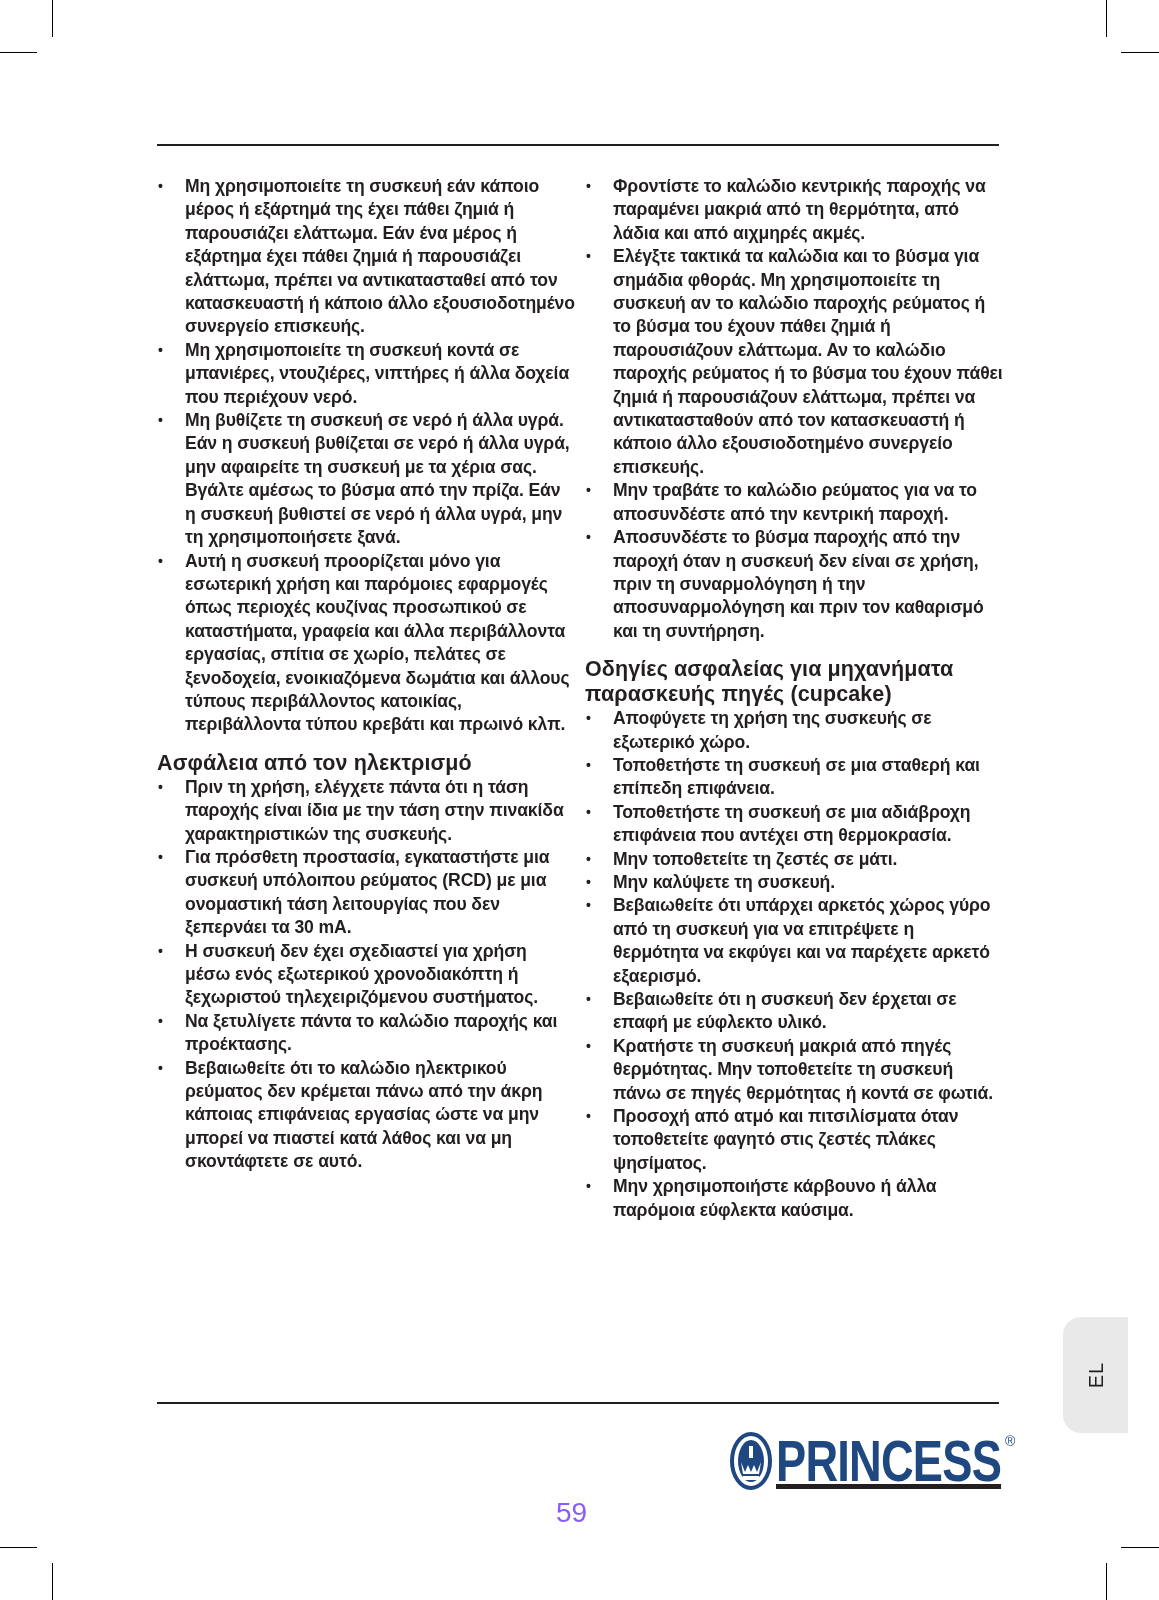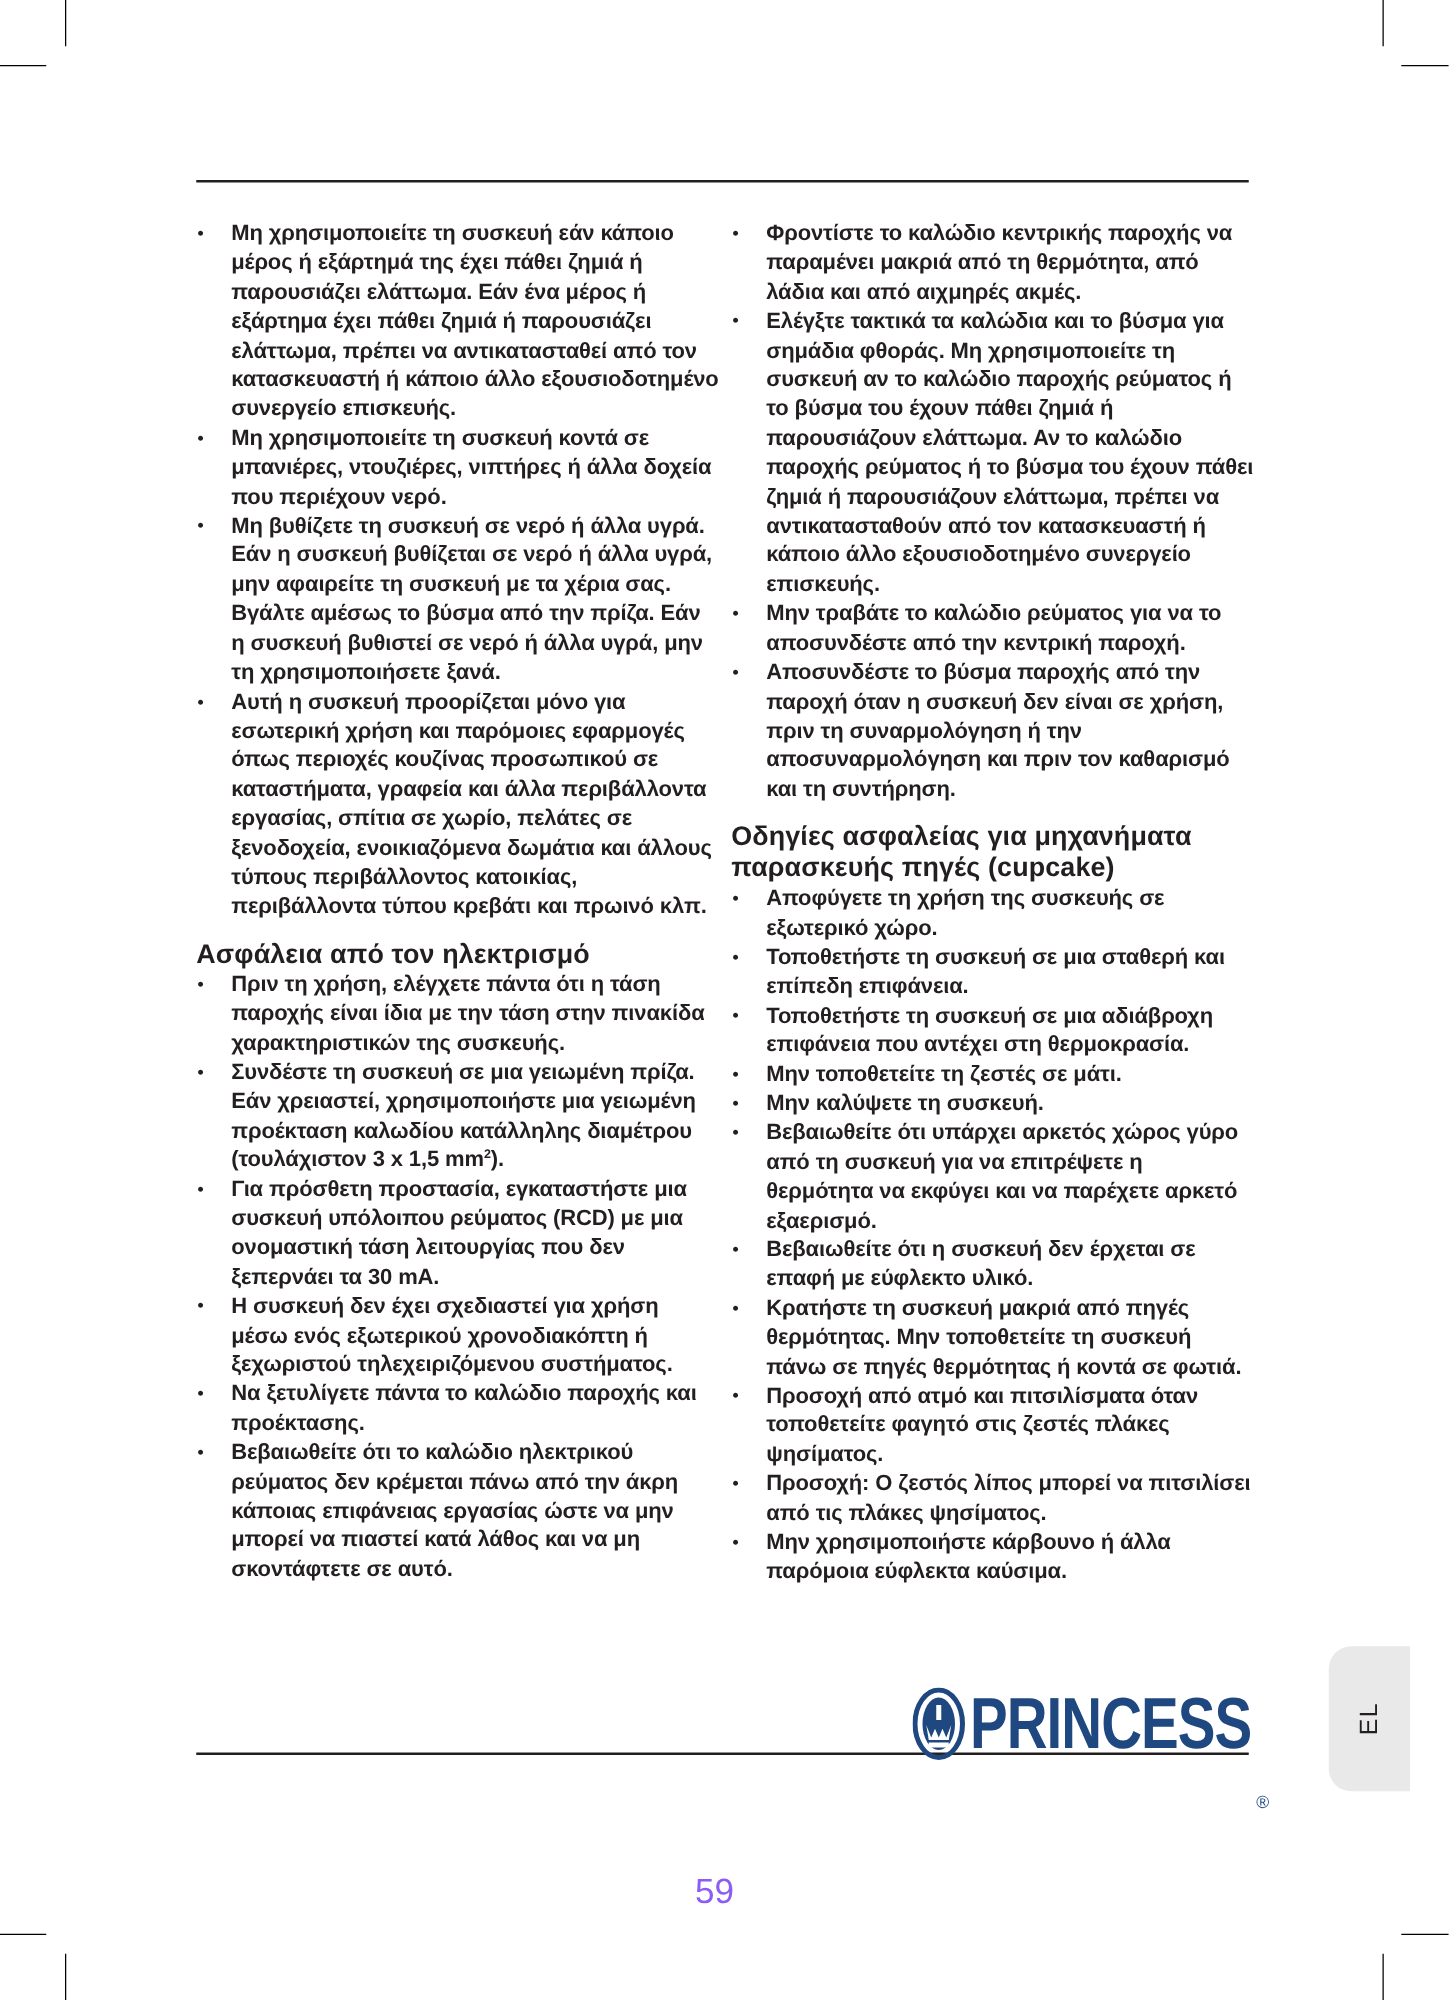--- a/index.html
+++ b/index.html
@@ -14,21 +14,21 @@
     ul.bullets li { position: relative; padding-left: 28px; font-size: 17.6px; line-height: 23.4px;
                     letter-spacing: -0.1px; }
     ul.bullets li::before { content: "\2022"; position: absolute; left: 1px; top: 0; font-size: 14px; }
     h2.section { font-size: 21.5px; font-weight: bold; margin: 0; line-height: 25px; letter-spacing: 0.1px; }
     .section-gap { height: 14px; }
     .tab { position: absolute; left: 1063px; top: 1317px; width: 65px; height: 116px;
            background: #e9e9ea; border-radius: 18px 0 0 18px; }
     .tab span { position: absolute; left: 50%; top: 50%; transform: translate(-50%, -50%) rotate(-90deg);
                 font-size: 20px; color: #231f20; letter-spacing: 1px; }
     .page-num { position: absolute; left: 556px; top: 1497px; font-size: 28px; color: #8b5cf6; }
-    .logo { position: absolute; left: 730px; top: 1348px; height: 62px; display: flex; align-items: center; }
+    .logo { position: absolute; left: 730px; top: 1430px; height: 62px; display: flex; align-items: center; text-decoration: underline; }
     .logo-word { font-family: "Liberation Sans", sans-serif; font-weight: bold; font-size: 58px;
                  color: #1f4880; letter-spacing: -1px; transform: scaleX(0.78); transform-origin: left center;
                  line-height: 62px; margin-left: 4px; }
     .logo-reg { position: absolute; left: 1005px; top: 1433px; font-size: 14px; color: #1f4880; }
     sup { font-size: 10px; vertical-align: super; line-height: 0; }
   </style>
 </head>
 <body>
 
 <div class="crop" style="left:52px;top:0;width:1px;height:37px;"></div>
@@ -47,21 +47,20 @@
   <ul class="bullets">
     <li>Μη χρησιμοποιείτε τη συσκευή εάν κάποιο μέρος ή εξάρτημά της έχει πάθει ζημιά ή παρουσιάζει ελάττωμα. Εάν ένα μέρος ή εξάρτημα έχει πάθει ζημιά ή παρουσιάζει ελάττωμα, πρέπει να αντικατασταθεί από τον κατασκευαστή ή κάποιο άλλο εξουσιοδοτημένο συνεργείο επισκευής.</li>
     <li>Μη χρησιμοποιείτε τη συσκευή κοντά σε μπανιέρες, ντουζιέρες, νιπτήρες ή άλλα δοχεία που περιέχουν νερό.</li>
     <li>Μη βυθίζετε τη συσκευή σε νερό ή άλλα υγρά. Εάν η συσκευή βυθίζεται σε νερό ή άλλα υγρά, μην αφαιρείτε τη συσκευή με τα χέρια σας. Βγάλτε αμέσως το βύσμα από την πρίζα. Εάν η συσκευή βυθιστεί σε νερό ή άλλα υγρά, μην τη χρησιμοποιήσετε ξανά.</li>
     <li>Αυτή η συσκευή προορίζεται μόνο για εσωτερική χρήση και παρόμοιες εφαρμογές όπως περιοχές κουζίνας προσωπικού σε καταστήματα, γραφεία και άλλα περιβάλλοντα εργασίας, σπίτια σε χωρίο, πελάτες σε ξενοδοχεία, ενοικιαζόμενα δωμάτια και άλλους τύπους περιβάλλοντος κατοικίας, περιβάλλοντα τύπου κρεβάτι και πρωινό κλπ.</li>
   </ul>
   <div class="section-gap"></div>
   <h2 class="section">Ασφάλεια από τον ηλεκτρισμό</h2>
   <ul class="bullets">
     <li>Πριν τη χρήση, ελέγχετε πάντα ότι η τάση παροχής είναι ίδια με την τάση στην πινακίδα χαρακτηριστικών της συσκευής.</li>
-    <li><span>Συνδέστε τη συσκευή σε μια γειωμένη πρίζα. Εάν χρειαστεί, χρησιμοποιήστε μια γειωμένη προέκταση καλωδίου κατάλληλης διαμέτρου (τουλάχιστον 3 x 1,5 mm</span><sup>2</sup><span>).</span></li>
     <li>Για πρόσθετη προστασία, εγκαταστήστε μια συσκευή υπόλοιπου ρεύματος (RCD) με μια ονομαστική τάση λειτουργίας που δεν ξεπερνάει τα 30 mA.</li>
     <li>Η συσκευή δεν έχει σχεδιαστεί για χρήση μέσω ενός εξωτερικού χρονοδιακόπτη ή ξεχωριστού τηλεχειριζόμενου συστήματος.</li>
     <li>Να ξετυλίγετε πάντα το καλώδιο παροχής και προέκτασης.</li>
     <li>Βεβαιωθείτε ότι το καλώδιο ηλεκτρικού ρεύματος δεν κρέμεται πάνω από την άκρη κάποιας επιφάνειας εργασίας ώστε να μην μπορεί να πιαστεί κατά λάθος και να μη σκοντάφτετε σε αυτό.</li>
   </ul>
 </div>
 
 <div class="col right">
   <ul class="bullets">
     <li>Φροντίστε το καλώδιο κεντρικής παροχής να παραμένει μακριά από τη θερμότητα, από λάδια και από αιχμηρές ακμές.</li>
@@ -74,21 +73,20 @@
   <ul class="bullets">
     <li>Αποφύγετε τη χρήση της συσκευής σε εξωτερικό χώρο.</li>
     <li>Τοποθετήστε τη συσκευή σε μια σταθερή και επίπεδη επιφάνεια.</li>
     <li>Τοποθετήστε τη συσκευή σε μια αδιάβροχη επιφάνεια που αντέχει στη θερμοκρασία.</li>
     <li>Μην τοποθετείτε τη ζεστές σε μάτι.</li>
     <li>Μην καλύψετε τη συσκευή.</li>
     <li>Βεβαιωθείτε ότι υπάρχει αρκετός χώρος γύρο από τη συσκευή για να επιτρέψετε η θερμότητα να εκφύγει και να παρέχετε αρκετό εξαερισμό.</li>
     <li>Βεβαιωθείτε ότι η συσκευή δεν έρχεται σε επαφή με εύφλεκτο υλικό.</li>
     <li>Κρατήστε τη συσκευή μακριά από πηγές θερμότητας. Μην τοποθετείτε τη συσκευή πάνω σε πηγές θερμότητας ή κοντά σε φωτιά.</li>
     <li>Προσοχή από ατμό και πιτσιλίσματα όταν τοποθετείτε φαγητό στις ζεστές πλάκες ψησίματος.</li>
-    <li>Προσοχή: Ο ζεστός λίπος μπορεί να πιτσιλίσει από τις πλάκες ψησίματος.</li>
     <li>Μην χρησιμοποιήστε κάρβουνο ή άλλα παρόμοια εύφλεκτα καύσιμα.</li>
   </ul>
 </div>
 
 <div class="tab">
   <span>EL</span>
 </div>
 
 <div class="page-num">59</div>
 

